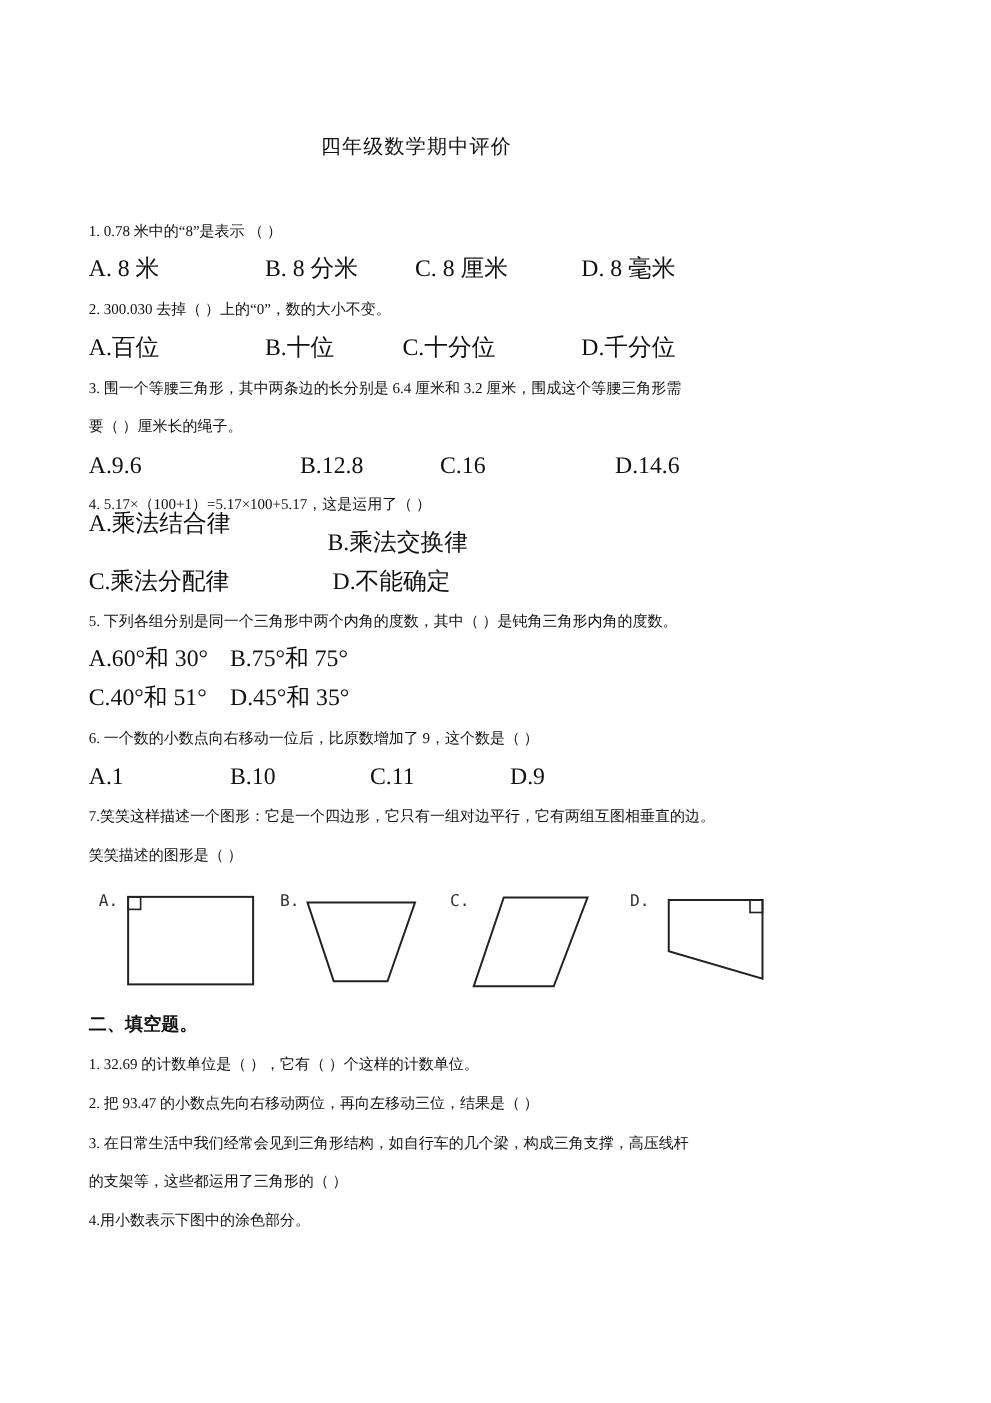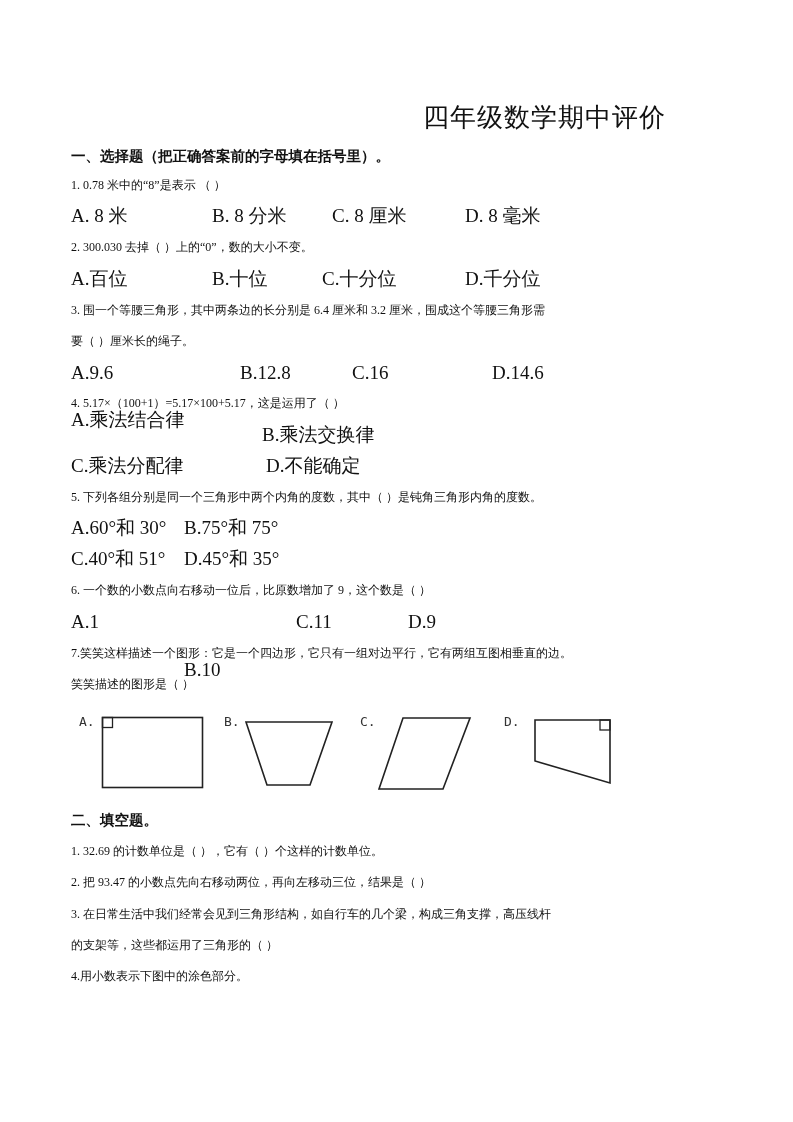--- a/index.html
+++ b/index.html
@@ -3,35 +3,34 @@
   <meta charset="utf-8">
   <style>
     html, body { margin: 0; padding: 0; background: #ffffff; }
     body {
       width: 793px; height: 1122px; position: relative; overflow: hidden;
       font-family: "Liberation Serif", "DejaVu Serif", serif;
       color: #111111;
     }
     .page { position: absolute; left: 0; top: 0; width: 793px; height: 1122px; }
     .line { position: absolute; left: 71px; font-size: 12px; line-height: 20px; white-space: nowrap; }
-    .title { position: absolute; top: 105px; left: 0; width: 666px; text-align: right; font-size: 26px; line-height: 26px; letter-spacing: 1px; }
+    .title { position: absolute; top: 105px; left: 0; width: 666px; text-align: center; font-size: 16px; line-height: 26px; letter-spacing: 1px; }
     .section { font-weight: bold; font-family: "DejaVu Sans", "Liberation Sans", sans-serif; font-size: 14.5px; }
     .opt { position: absolute; font-size: 19px; line-height: 20px; white-space: nowrap; }
     .figures { position: absolute; left: 71px; top: 712px; width: 560px; height: 80px; }
     .fig-label { position: absolute; font-family: "DejaVu Sans Mono", "Liberation Mono", monospace; font-size: 13px; color: #333; }
     svg.shape { position: absolute; }
   </style>
 </head>
 <body>
 
 <div class="page">
 
   <div class="title">四年级数学期中评价</div>
 
-  <div class="line section" style="top:146px;">一、选择题（把正确答案前的字母填在括号里）。</div>
 
   <div class="line" style="top:175px;">1.   0.78  米中的“8”是表示   （       ）</div>
   <div class="opt" style="left:71px; top:206px;">A. 8 米</div>
   <div class="opt" style="left:212px; top:206px;">B. 8 分米</div>
   <div class="opt" style="left:332px; top:206px;">C. 8 厘米</div>
   <div class="opt" style="left:465px; top:206px;">D. 8 毫米</div>
 
   <div class="line" style="top:237px;">2.   300.030  去掉（       ）上的“0”，数的大小不变。</div>
   <div class="opt" style="left:71px; top:269px;">A.百位</div>
   <div class="opt" style="left:212px; top:269px;">B.十位</div>
@@ -52,21 +51,21 @@
   <div class="opt" style="left:266px; top:456px;">D.不能确定</div>
 
   <div class="line" style="top:487px;">5. 下列各组分别是同一个三角形中两个内角的度数，其中（        ）是钝角三角形内角的度数。</div>
   <div class="opt" style="left:71px; top:518px;">A.60°和 30°</div>
   <div class="opt" style="left:184px; top:518px;">B.75°和  75°</div>
   <div class="opt" style="left:71px; top:549px;">C.40°和  51°</div>
   <div class="opt" style="left:184px; top:549px;">D.45°和  35°</div>
 
   <div class="line" style="top:580px;">6. 一个数的小数点向右移动一位后，比原数增加了 9，这个数是（       ）</div>
   <div class="opt" style="left:71px; top:612px;">A.1</div>
-  <div class="opt" style="left:184px; top:612px;margin-top:48px;">B.10</div>
+  <div class="opt" style="left:184px; top:612px;">B.10</div>
   <div class="opt" style="left:296px; top:612px;">C.11</div>
   <div class="opt" style="left:408px; top:612px;">D.9</div>
 
   <div class="line" style="top:643px;">7.笑笑这样描述一个图形：它是一个四边形，它只有一组对边平行，它有两组互图相垂直的边。</div>
   <div class="line" style="top:674px;">笑笑描述的图形是（       ）</div>
 
   <div class="figures">
 
     <span class="fig-label" style="left:8px; top:2px;">A.</span>
     <svg class="shape" style="left:30px; top:4px;" width="112" height="78">

